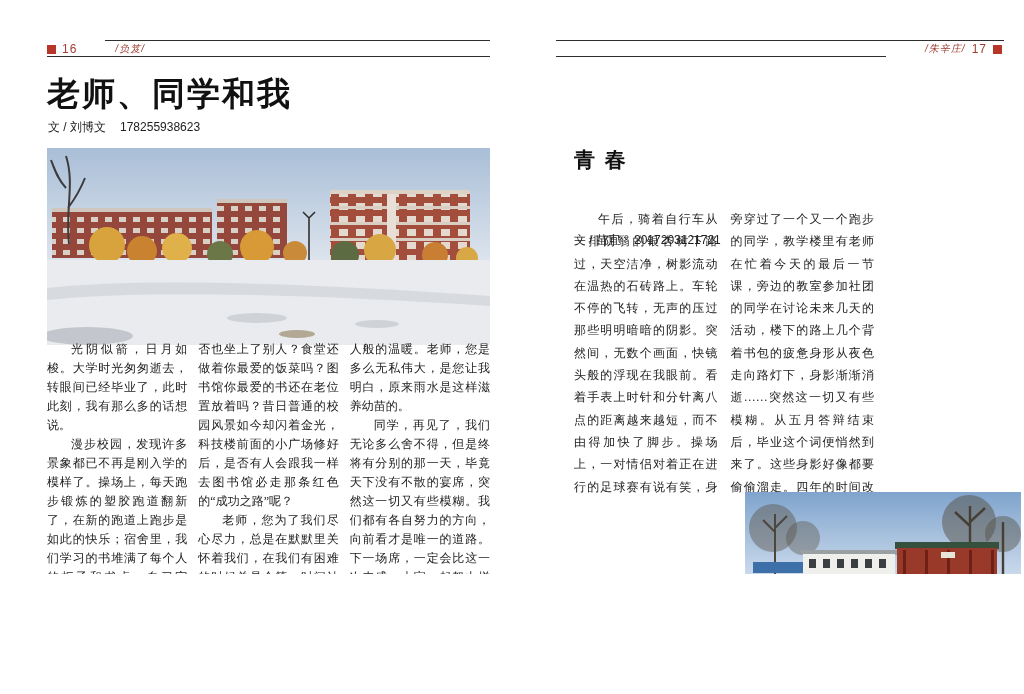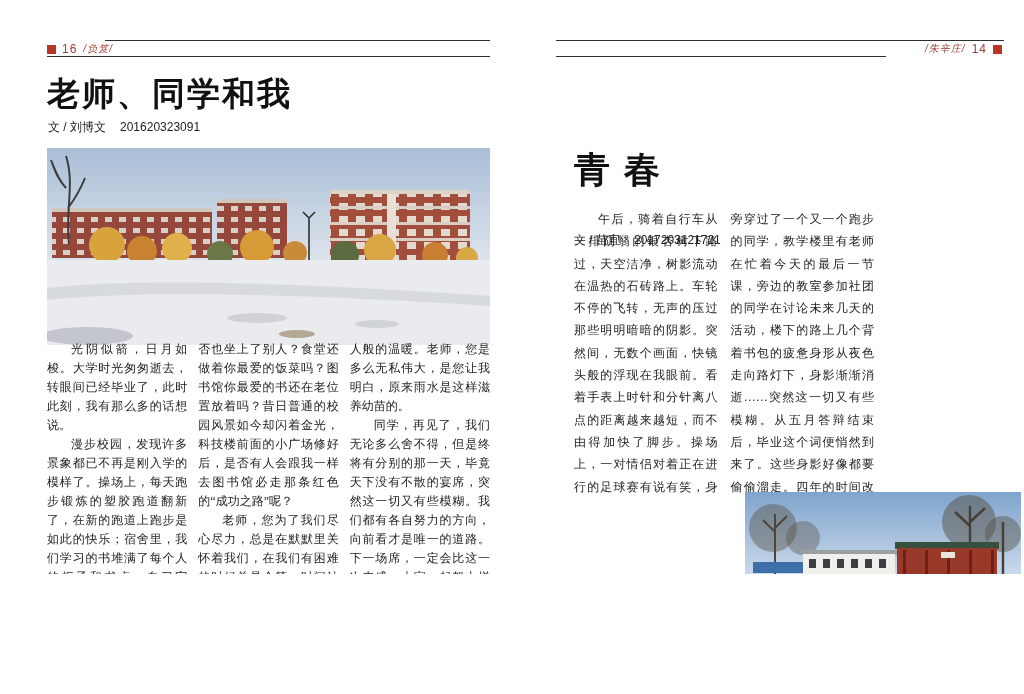--- a/index.html
+++ b/index.html
@@ -15,26 +15,26 @@
   #lp-rule-bottom{top:56px;left:0;right:0;}
   #rp-rule-top{top:40px;left:0;right:0;}
   #rp-rule-bottom{top:56px;left:0;width:330px;}
 
   .folio{position:absolute;top:42px;display:flex;align-items:center;gap:6px;
          font-family:"Liberation Sans","DejaVu Sans",sans-serif;}
   #lp-folio{left:0;}
   #rp-folio{right:2px;}
   .folio .sq{width:9px;height:9px;background:#b6372a;display:inline-block;}
   .folio .pnum{font-size:12px;color:#a03d31;letter-spacing:1px;}
-  .folio .section{font-size:10px;font-style:italic;color:#a03d31;letter-spacing:1px;}
+  .folio .section{font-size:10px;font-style:italic;color:#a03d31;letter-spacing:1px;margin-left:32px;}
 
   .title{position:absolute;margin:0;font-family:"Liberation Sans","DejaVu Sans",sans-serif;
          font-weight:bold;color:#111;letter-spacing:2px;text-align:right;}
   #lp-title{left:0;top:72px;font-size:33px;}
-  #rp-title{left:18px;top:146px;font-size:36px;}
+  #rp-title{left:18px;top:146px;font-size:21px;}
 
   .byline{position:absolute;font-size:12px;color:#222;
           font-family:"Liberation Sans","DejaVu Sans",sans-serif;}
   #lp-byline{left:1px;top:119px;}
   #rp-byline{left:18px;top:186px;margin-top:46px;}
   .byline .id{margin-left:14px;}
 
   .photo{position:absolute;overflow:hidden;}
   #lp-photo{left:0;top:148px;width:443px;height:197px;}
   #rp-photo{left:745px;top:492px;width:276px;height:145px;}
@@ -57,21 +57,21 @@
       <span class="sq"></span>
       <span class="pnum">16</span>
       <span class="section">/负笈/</span>
     </div>
     <div class="rule" id="lp-rule-top"></div>
     <div class="rule" id="lp-rule-bottom"></div>
 
     <h1 class="title" id="lp-title">老师、同学和我</h1>
 
     <div class="byline" id="lp-byline">
-      <span>文 / 刘博文</span><span class="id">201620323091</span>
+      <span>文 / 刘博文</span><span class="id">178255938623</span>
     </div>
 
     <div class="photo" id="lp-photo">
       <svg width="443" height="197" viewBox="0 0 443 197" xmlns="http://www.w3.org/2000/svg">
         <defs>
           <linearGradient id="gsky" x1="0" y1="0" x2="0" y2="1">
             <stop offset="0" stop-color="#a9bed7"></stop>
               <stop offset="1" stop-color="#e2e8ef"></stop>
           </linearGradient>
           <pattern id="win1" width="14" height="11" patternUnits="userSpaceOnUse">
@@ -134,21 +134,21 @@
       <p>同学，再见了，我们无论多么舍不得，但是终将有分别的那一天，毕竟天下没有不散的宴席，突然这一切又有些模糊。我们都有各自努力的方向，向前看才是唯一的道路。下一场席，一定会比这一次丰盛，大家一起努力拼搏吧！</p>
 
     </div>
   </section>
 
   <section class="page" id="right-page">
     <div class="rule" id="rp-rule-top"></div>
     <div class="rule" id="rp-rule-bottom"></div>
     <div class="folio" id="rp-folio">
       <span class="section">/朱辛庄/</span>
-      <span class="pnum">14</span>
+      <span class="pnum">17</span>
       <span class="sq"></span>
     </div>
 
     <h1 class="title" id="rp-title">青 春</h1>
 
     <div class="byline" id="rp-byline">
       <span>文 / 苗宜</span><span class="id">2017203121721</span>
     </div>
 
     <div class="bodytext" id="rp-body">

